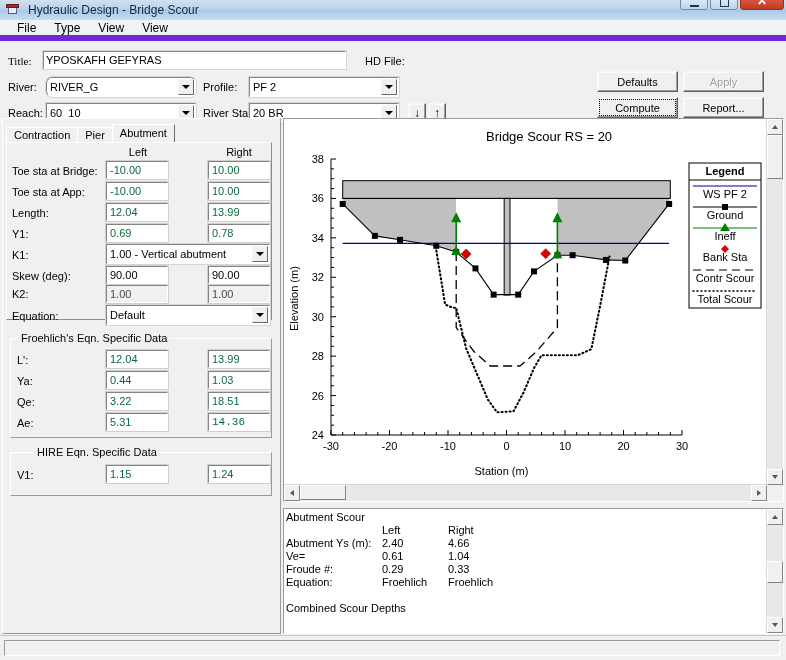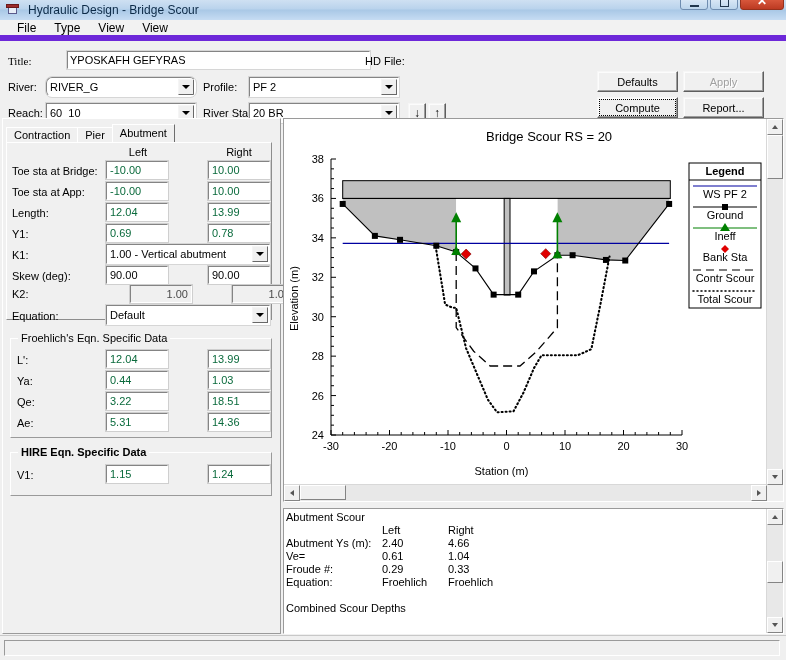--- a/index.html
+++ b/index.html
@@ -90,21 +90,21 @@
   .tabbody{position:absolute;left:6px;top:142px;width:266px;height:178px;
     background:#f0f0f0;border:1px solid #fff;border-right-color:#8d8d8d;border-bottom-color:#8d8d8d;box-sizing:border-box;}
 
   .colhdr{position:absolute;font-size:11px;color:#000;text-align:center;}
   .valf{
     position:absolute;box-sizing:border-box;height:18px;background:#fff;
     border:1px solid #fff;border-top-color:#848484;border-left-color:#848484;
     outline:1px solid #cfcfcf;
     font-size:11px;color:#0a6a3c;padding:1px 3px;line-height:15px;white-space:nowrap;overflow:hidden;
   }
-  .valf.ro{background:#f0f0f0;color:#4a4a4a;text-align:right;margin-left:24px;}
+  .valf.ro{background:#f0f0f0;color:#4a4a4a;text-align:left;}
 
   .grp{position:absolute;box-sizing:border-box;border:1px solid #9a9a9a;border-right-color:#fff;border-bottom-color:#fff;}
   .grp .inner{position:absolute;left:-1px;top:-1px;right:-1px;bottom:-1px;border:1px solid #fff;border-right-color:#9a9a9a;border-bottom-color:#9a9a9a;box-sizing:border-box;pointer-events:none;}
   .grplbl{position:absolute;background:#f0f0f0;font-size:11px;padding:0 3px;color:#000;}
 
   
   .chartwrap{position:absolute;left:283px;top:118px;width:501px;height:384px;background:#fff;
     border:1px solid #9a9a9a;border-right-color:#fff;border-bottom-color:#fff;box-sizing:border-box;}
   .chartsvgbox{position:absolute;left:0;top:0;width:484px;height:368px;overflow:hidden;}
 
@@ -164,21 +164,21 @@
   <div class="menubar">
     <div class="mi">File</div>
     <div class="mi">Type</div>
     <div class="mi">View</div>
     <div class="mi">View</div>
   </div>
 
   <div class="topform">
 
     <div class="lbl" style="left:8px;top:14px;font-family:Liberation Serif, serif;">Title:</div>
-    <div class="tf" style="left:43px;top:10px;width:303px;height:18px;margin-left:24px;">YPOSKAFH GEFYRAS</div>
+    <div class="tf" style="left:43px;top:10px;width:303px;height:18px;">YPOSKAFH GEFYRAS</div>
 
     <div class="lbl" style="left:365px;top:14px;">HD File:</div>
 
     <div class="lbl" style="left:8px;top:40px;">River:</div>
     <div class="combo" style="left:46px;top:36px;width:150px;height:20px;border-radius:6px;">
       <span>RIVER_G</span>
       <span class="arw">
           <i class="cv"></i>
         </span>
     </div>
@@ -285,26 +285,26 @@
   <div class="lbl" style="left:17px;top:375px;text-align:right;">Ya:</div>
   <div class="valf" style="left:106px;top:371px;width:62px;">0.44</div>
   <div class="valf" style="left:208px;top:371px;width:62px;">1.03</div>
 
   <div class="lbl" style="left:17px;top:396px;">Qe:</div>
   <div class="valf" style="left:106px;top:392px;width:62px;">3.22</div>
   <div class="valf" style="left:208px;top:392px;width:62px;">18.51</div>
 
   <div class="lbl" style="left:17px;top:417px;">Ae:</div>
   <div class="valf" style="left:106px;top:413px;width:62px;">5.31</div>
-  <div class="valf" style="left:208px;top:413px;width:62px;">14.36</div>
+  <div class="valf" style="left:208px;top:413px;width:62px;font-family:Liberation Mono, monospace;">14.36</div>
 
   <div class="grp" style="left:10px;top:452px;width:262px;height:44px;">
       <div class="inner"></div>
     </div>
-  <div class="grplbl" style="left:18px;top:446px;font-weight:bold;">HIRE Eqn. Specific Data</div>
+  <div class="grplbl" style="left:34px;top:446px;">HIRE Eqn. Specific Data</div>
 
   <div class="lbl" style="left:17px;top:469px;">V1:</div>
   <div class="valf" style="left:106px;top:465px;width:62px;">1.15</div>
   <div class="valf" style="left:208px;top:465px;width:62px;">1.24</div>
 
   <div class="chartwrap">
     <div class="chartsvgbox">
       <svg id="chart-svg" width="484" height="368" viewBox="0 0 484 368">
           <text x="202" y="22" font-size="13" fill="#000">Bridge Scour RS = 20</text>
           <text x="190.5" y="356" font-size="11" fill="#000">Station (m)</text>

